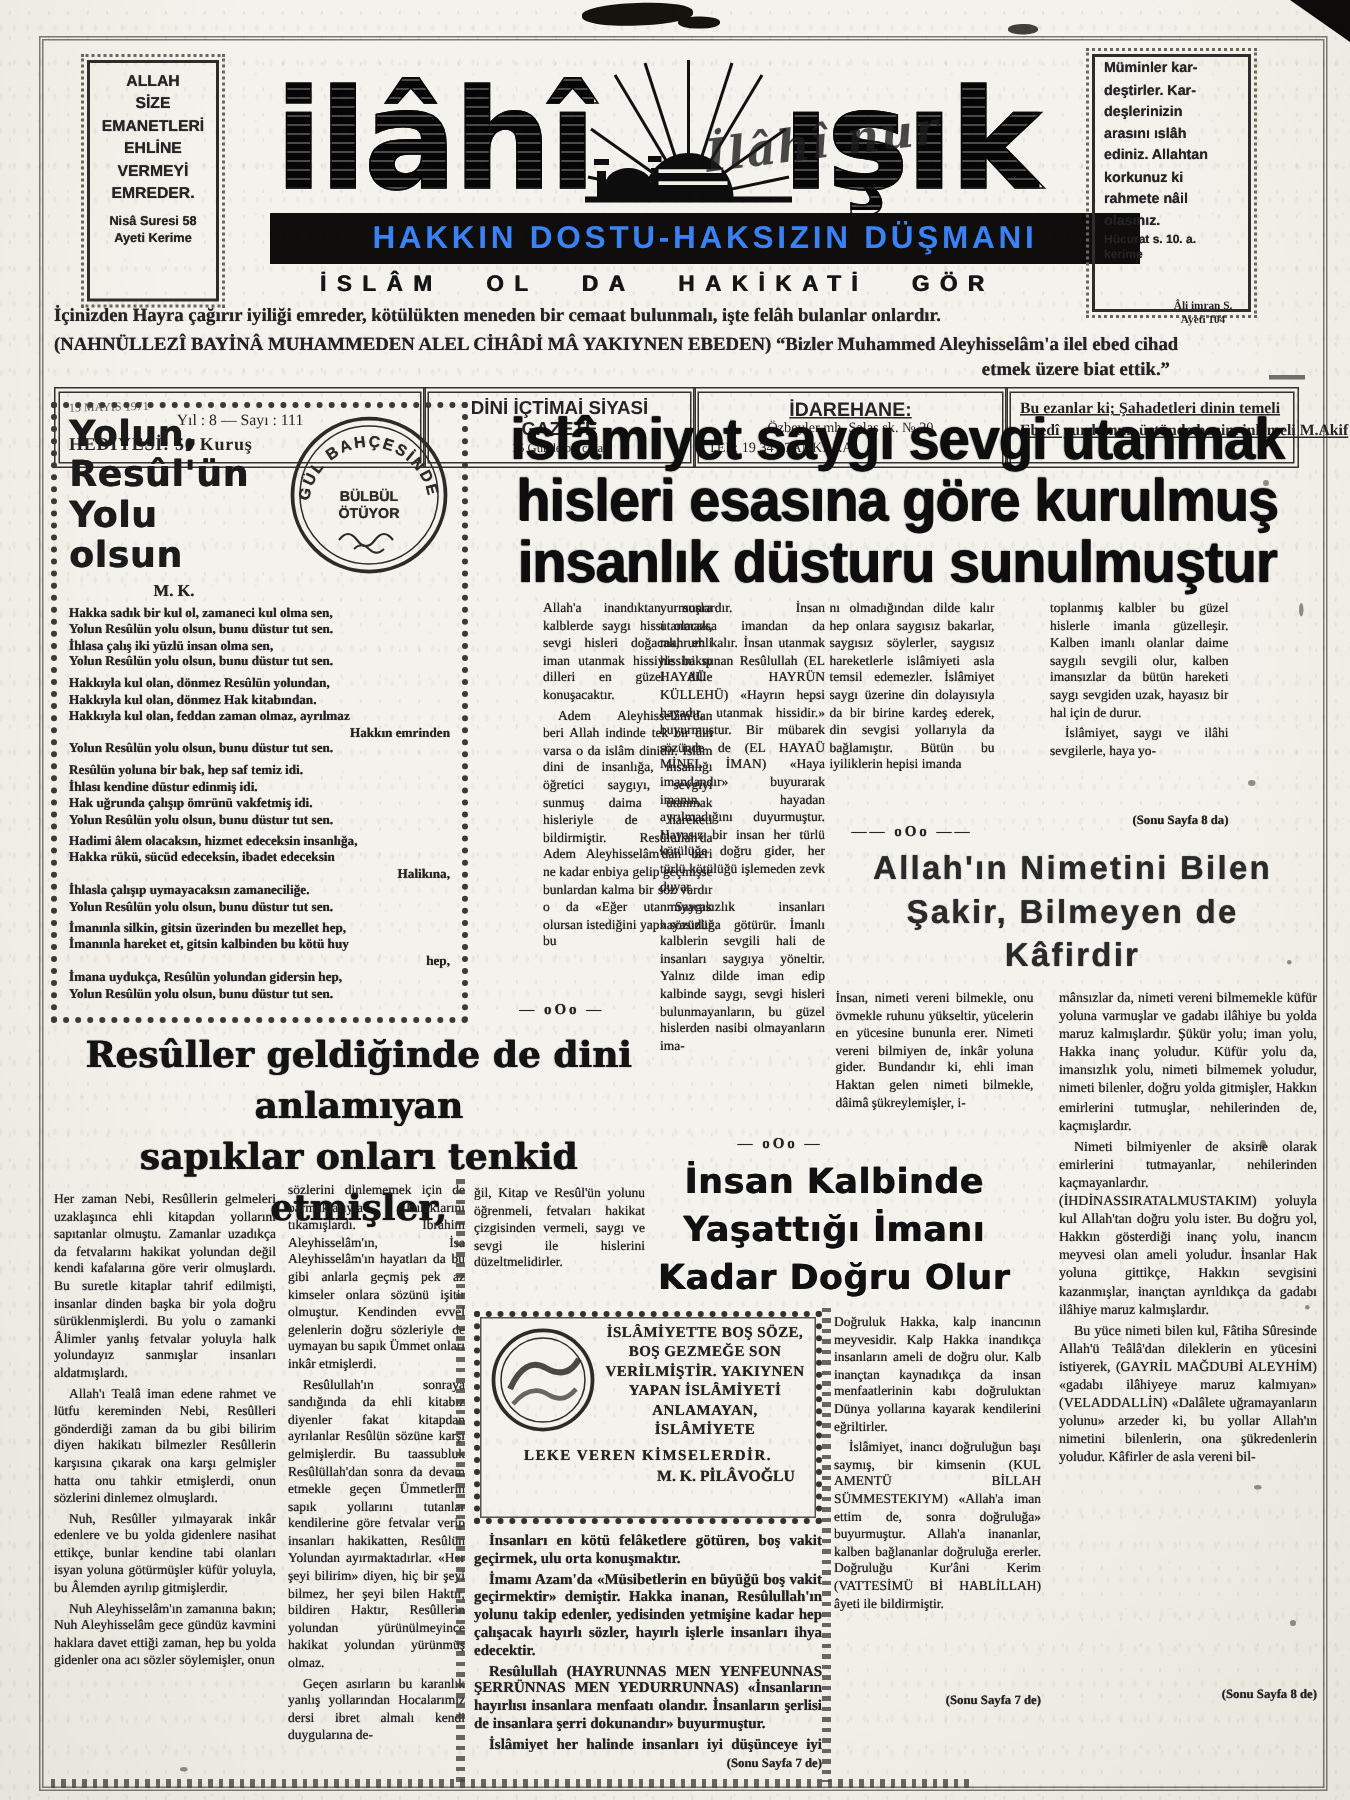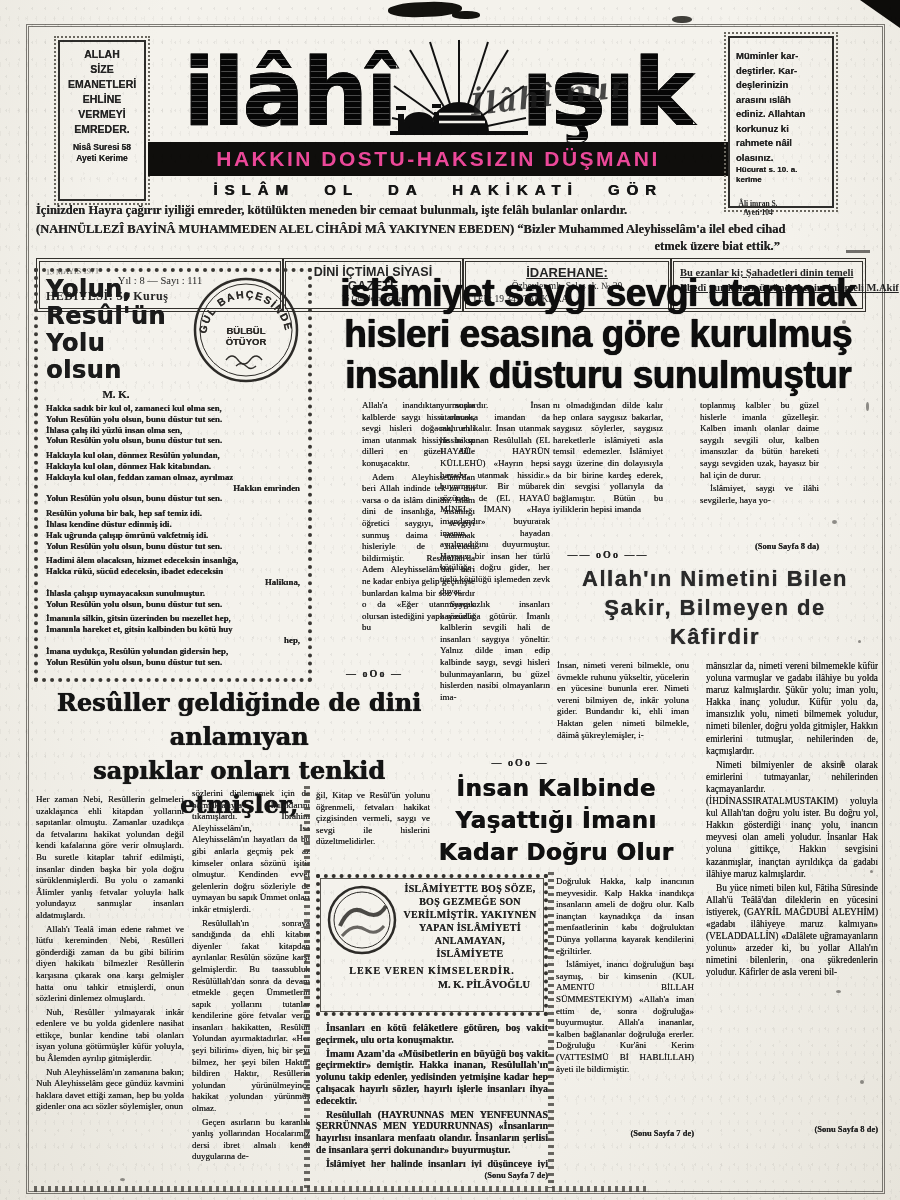--- a/index.html
+++ b/index.html
@@ -28,22 +28,22 @@
   .rline{font-size:9.5px;line-height:14.5px;text-align:left;}
   .rline.small{font-size:8px;line-height:10px;}
   .mast-title{display:flex;align-items:flex-end;justify-content:center;}
   .mast-word{font-family:"DejaVu Sans",sans-serif;font-weight:900;font-size:92px;line-height:92px;
         letter-spacing:-2px;color:#0c0c0c;
         background:repeating-linear-gradient(180deg,#060606 0 5px,#4a4a4a 5px 6px);
         -webkit-background-clip:text;background-clip:text;-webkit-text-fill-color:transparent;
         -webkit-text-stroke:1px #0a0a0a;}
   .script-overlay{font-family:"DejaVu Serif",serif;font-style:italic;font-weight:bold;
         font-size:30px;color:#1d1d1d;opacity:.8;transform:rotate(-7deg);letter-spacing:1px;}
-  .banner{background:#0f0e0c;color:#ec4899;font-family:"Liberation Sans",sans-serif;
-        font-weight:bold;font-size:21px;letter-spacing:2.5px;text-align:center;line-height:34px;}
+  .banner{background:#0f0e0c;color:#3b82f6;font-family:"Liberation Sans",sans-serif;
+        font-weight:bold;font-size:21px;letter-spacing:2.5px;text-align:center;line-height:34px;margin-left:32px;}
   .slogan{font-family:"Liberation Sans",sans-serif;font-weight:bold;font-size:15px;
         letter-spacing:7px;word-spacing:18px;text-align:center;color:#161616;
         text-shadow:.6px 0 0 #161616;}
   .quote{font-weight:bold;font-size:12.5px;line-height:17px;}
   .qref{font-size:7.5px;line-height:8.5px;text-align:center;font-weight:bold;}
 
   
   .infobar{display:flex;}
   .cell{border:4px double #33312d;box-sizing:border-box;height:54px;padding:3px 6px;margin-right:-2px;}
   .c-date{font-size:8px;opacity:.75;transform:rotate(-1.2deg);}
@@ -155,35 +155,35 @@
       </g>
       <rect x="0" y="95" width="138" height="4" fill="#0d0d0d"></rect>
     </svg>
     <span class="mast-word">ışık</span>
   </div>
   <div class="abs script-overlay" style="left:470px;top:78px;">İlâhî nur</div>
 
   <div class="abs banner" style="left:148px;top:142px;width:580px;height:34px;">HAKKIN DOSTU-HAKSIZIN DÜŞMANI</div>
   <div class="abs slogan" style="left:148px;top:181px;width:580px;">İSLÂM OL DA HAKİKATİ GÖR</div>
 
-  <div class="abs vbox scan" style="left:728px;top:36px;width:106px;height:172px;padding:11px 6px;box-sizing:border-box;">
+  <div class="abs vbox scan" style="left:728px;top:36px;width:106px;height:172px;padding:1px 6px;box-sizing:border-box;">
     <div class="rline">Müminler kar-</div>
     <div class="rline">deştirler. Kar-</div>
     <div class="rline">deşlerinizin</div>
     <div class="rline">arasını ıslâh</div>
     <div class="rline">ediniz. Allahtan</div>
     <div class="rline">korkunuz ki</div>
     <div class="rline">rahmete nâil</div>
     <div class="rline">olasınız.</div>
     <div class="rline small">Hücurat s. 10. a.</div>
     <div class="rline small">kerime</div>
   </div>
 
   <div class="abs quote scan" style="left:36px;top:202px;width:688px;white-space:nowrap;">İçinizden Hayra çağırır iyiliği emreder, kötülükten meneden bir cemaat bulunmalı, işte felâh bulanlar onlardır.</div>
-  <div class="abs" style="left:726px;top:200px;width:64px;">
+  <div class="abs" style="left:770px;top:200px;width:64px;">
     <div class="qref">Âli imran S.</div>
     <div class="qref">Ayeti 104</div>
   </div>
   <div class="abs quote scan" style="left:36px;top:221px;width:760px;white-space:nowrap;">(NAHNÜLLEZÎ BAYİNÂ MUHAMMEDEN ALEL CİHÂDİ MÂ YAKIYNEN EBEDEN) “Bizler Muhammed Aleyhisselâm'a ilel ebed cihad</div>
   <div class="abs quote scan" style="left:400px;top:238px;width:380px;text-align:right;">etmek üzere biat ettik.”</div>
 
   <div class="abs infobar" style="left:36px;top:258px;width:836px;">
     <div class="cell" style="width:248px;">
       <div class="c-date">15 MAYIS 1971</div>
       <div class="c-issue">Yıl : 8 — Sayı : 111</div>
@@ -250,21 +250,21 @@
       <div class="stanza">
         <div class="pline">Resûlün yoluna bir bak, hep saf temiz idi.</div>
         <div class="pline">İhlası kendine düstur edinmiş idi.</div>
         <div class="pline">Hak uğrunda çalışıp ömrünü vakfetmiş idi.</div>
         <div class="pline">Yolun Resûlün yolu olsun, bunu düstur tut sen.</div>
       </div>
       <div class="stanza">
         <div class="pline">Hadimi âlem olacaksın, hizmet edeceksin insanlığa,</div>
         <div class="pline">Hakka rükü, sücüd edeceksin, ibadet edeceksin</div>
         <div class="pline cont">Halikına,</div>
-        <div class="pline">İhlasla çalışıp uymayacaksın sunulmuştur.</div>
+        <div class="pline">İhlasla çalışıp uymayacaksın zamaneciliğe.</div>
         <div class="pline">Yolun Resûlün yolu olsun, bunu düstur tut sen.</div>
       </div>
       <div class="stanza">
         <div class="pline">İmanınla silkin, gitsin üzerinden bu mezellet hep,</div>
         <div class="pline">İmanınla hareket et, gitsin kalbinden bu kötü huy</div>
         <div class="pline cont">hep,</div>
         <div class="pline">İmana uydukça, Resûlün yolundan gidersin hep,</div>
         <div class="pline">Yolun Resûlün yolu olsun, bunu düstur tut sen.</div>
       </div>
     </div>

